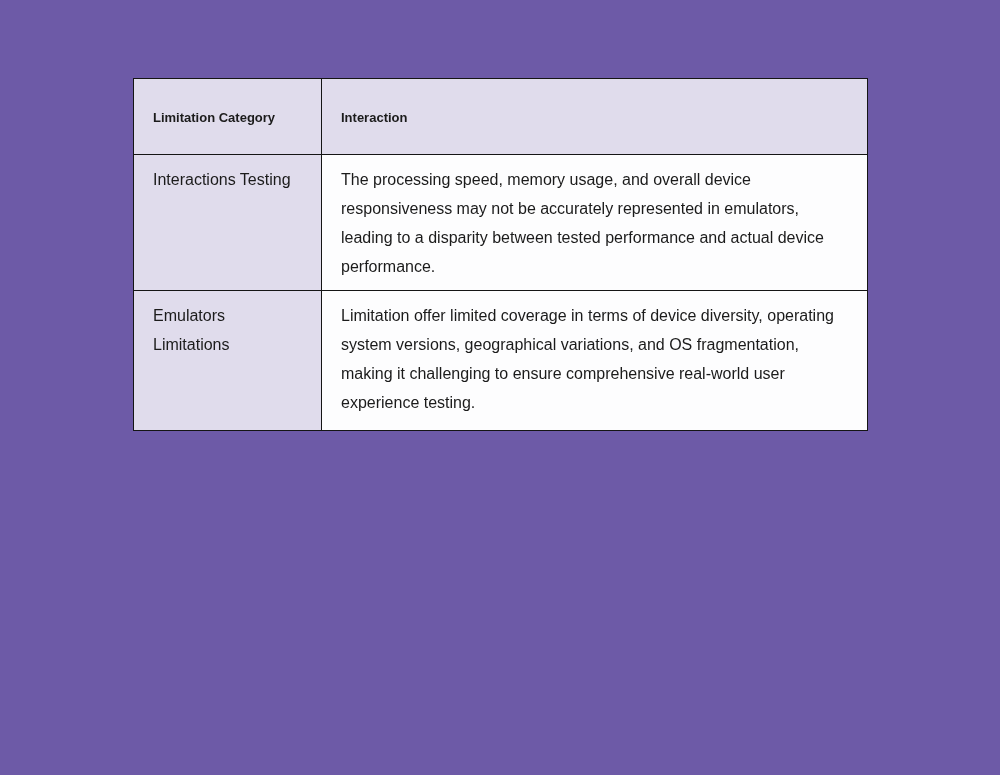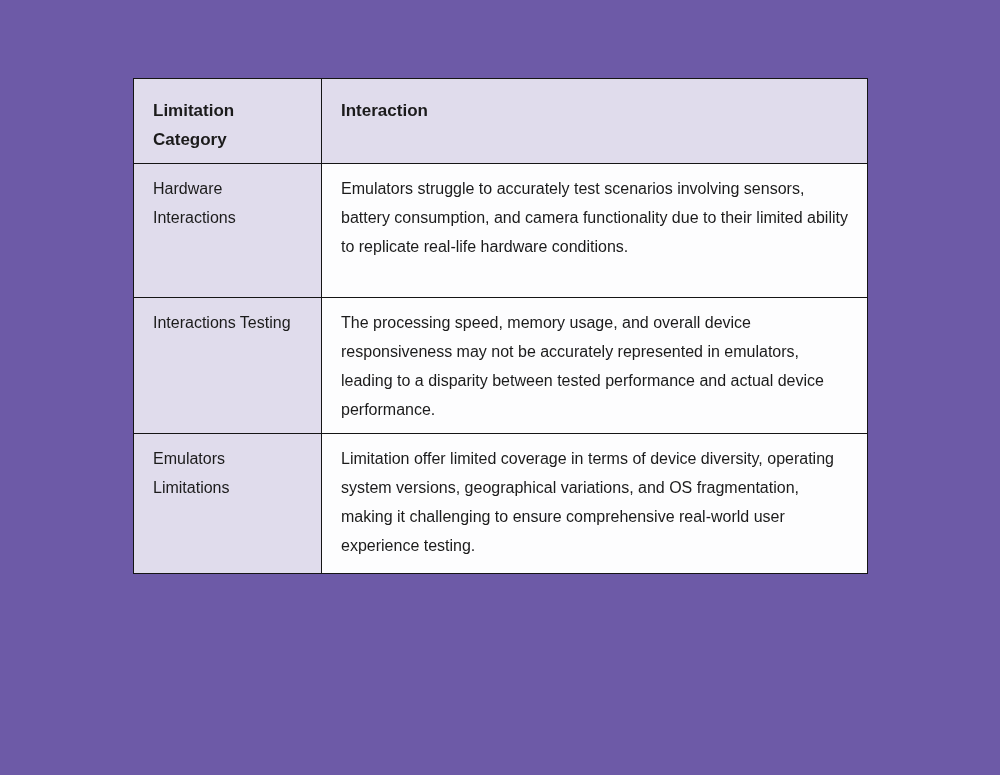--- a/index.html
+++ b/index.html
@@ -36,25 +36,25 @@
   .limitations-table td {
     border: 1px solid var(--border);
     vertical-align: top;
     text-align: left;
     padding: 10px 19px 9px 19px;
     font-size: 16px;
     line-height: 29px;
     font-weight: 400;
   }
   .limitations-table th {
-    font-size: 17px;
+    font-size: 13px;
     font-weight: 700;
     line-height: 29px;
     background: var(--header-background);
-    padding-top: 17px;
+    padding-top: 24px;
   }
   .limitations-table col.col-category { width: 188px; }
   .limitations-table col.col-description { width: 546px; }
   .limitations-table tr.header-row { height: 76px; }
   .limitations-table tr.row-0 { height: 134px; }
   .limitations-table tr.row-1 { height: 132px; }
   .limitations-table tr.row-2 { height: 134px; }
   .limitations-table tr.row-3 { height: 140px; }
   .limitations-table td.category-cell { background: var(--category-background); }
   .limitations-table td.description-cell { background: var(--description-background); }
@@ -68,24 +68,20 @@
       <col class="col-category">
       <col class="col-description">
     </colgroup>
     <thead>
       <tr class="header-row">
         <th>Limitation Category</th>
         <th>Interaction</th>
       </tr>
     </thead>
     <tbody>
-      <tr class="row-0">
-        <td class="category-cell">Hardware Interactions</td>
-        <td class="description-cell">Emulators struggle to accurately test scenarios involving sensors, battery consumption, and camera functionality due to their limited ability to replicate real-life hardware conditions.</td>
-      </tr>
       <tr class="row-2">
         <td class="category-cell">Interactions Testing</td>
         <td class="description-cell">The processing speed, memory usage, and overall device responsiveness may not be accurately represented in emulators, leading to a disparity between tested performance and actual device performance.</td>
       </tr>
       <tr class="row-3">
         <td class="category-cell">Emulators Limitations</td>
         <td class="description-cell">Limitation offer limited coverage in terms of device diversity, operating system versions, geographical variations, and OS fragmentation, making it challenging to ensure comprehensive real-world user experience testing.</td>
       </tr>
     </tbody>
   </table>

